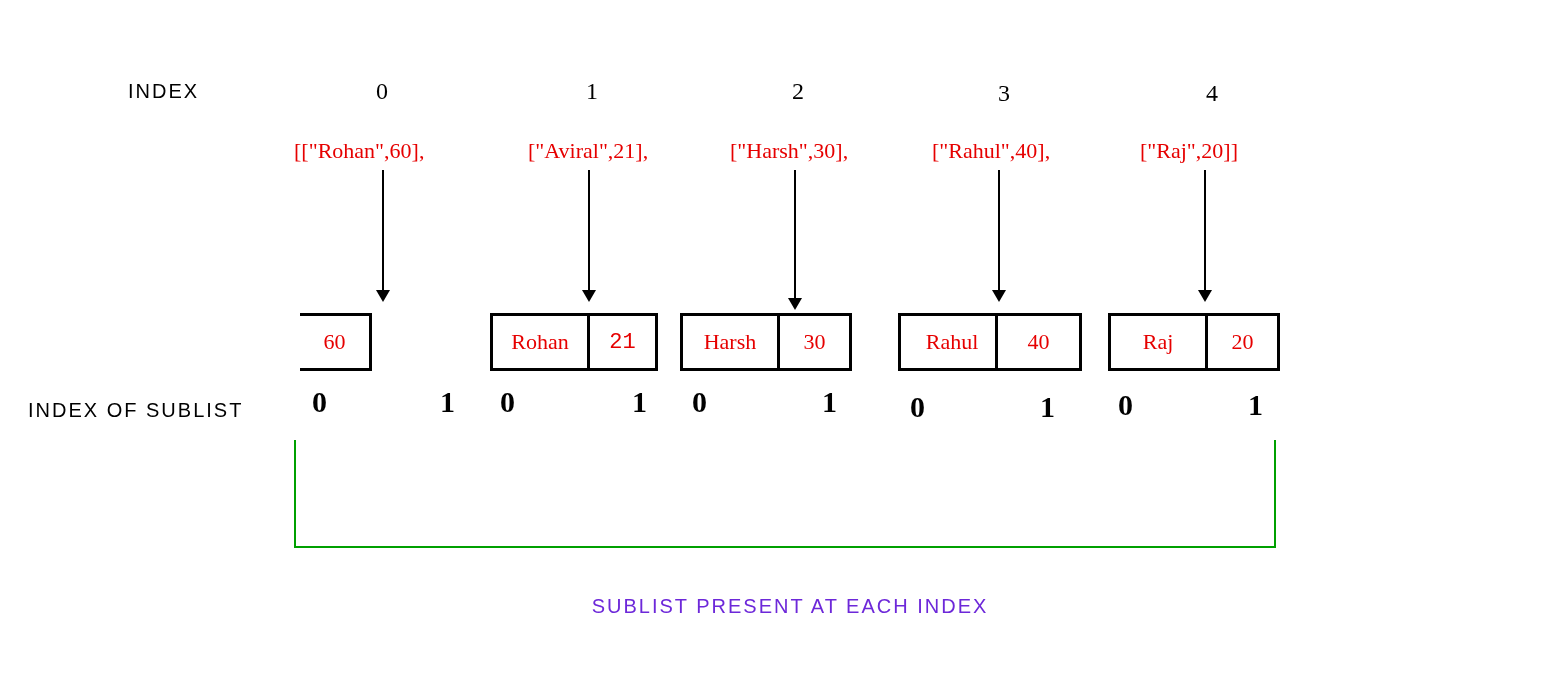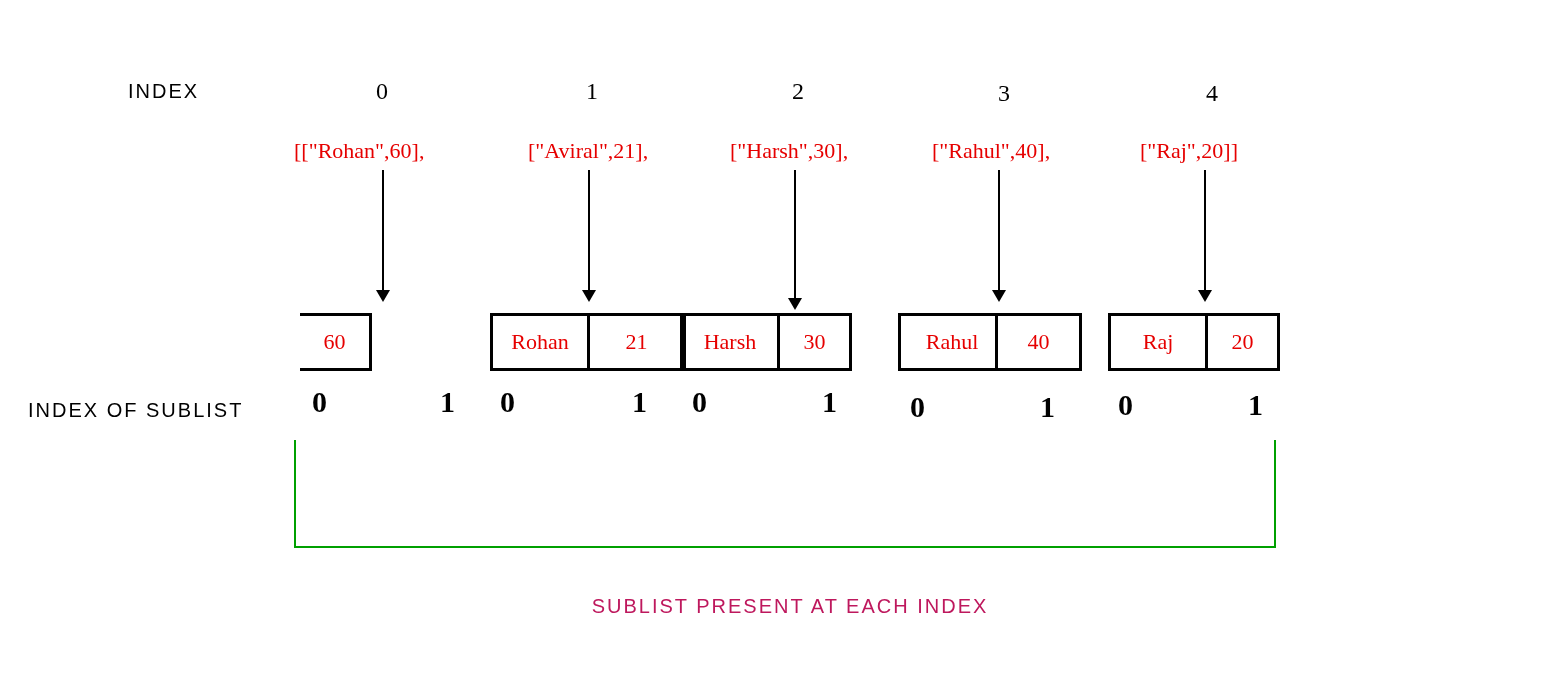--- a/index.html
+++ b/index.html
@@ -76,21 +76,21 @@
   .bracket {
     position: absolute;
     border: 2px solid #00a000;
     border-top: none;
   }
   .bottom-caption {
     position: absolute;
     font-family: 'Trebuchet MS', sans-serif;
     letter-spacing: 2px;
     font-size: 20px;
-    color: #be185d;
+    color: #6d28d9;
     text-align: center;
   }
 </style>
 </head>
 <body>
 
 <div class="label-top-left" style="left:128px; top:80px;">INDEX</div>
 
 <div class="index-label" style="left:376px; top:78px;">0</div>
 <div class="code-text" style="left:294px; top:138px;">[["Rohan",60],</div>
@@ -99,21 +99,21 @@
   <div class="box-cell" style="width:72px; border-left:none;">60</div>
 </div>
 <div class="sub-index" style="left:312px; top:385px;">0</div>
 <div class="sub-index" style="left:440px; top:385px;">1</div>
 
 <div class="index-label" style="left:586px; top:78px;">1</div>
 <div class="code-text" style="left:528px; top:138px;">["Aviral",21],</div>
 <div class="arrow" style="left:588px; top:170px; height:130px;"></div>
 <div class="box-pair" style="left:490px; top:313px;">
   <div class="box-cell" style="width:100px;">Rohan</div>
-  <div class="box-cell" style="width:96px; border-left:none;">21</div>
+  <div class="box-cell" style="width:68px; border-left:none;font-family:Liberation Mono, monospace;">21</div>
 </div>
 <div class="sub-index" style="left:500px; top:385px;">0</div>
 <div class="sub-index" style="left:632px; top:385px;">1</div>
 
 <div class="index-label" style="left:792px; top:78px;">2</div>
 <div class="code-text" style="left:730px; top:138px;">["Harsh",30],</div>
 <div class="arrow" style="left:794px; top:170px; height:138px;"></div>
 <div class="box-pair" style="left:680px; top:313px;">
   <div class="box-cell" style="width:100px;">Harsh</div>
   <div class="box-cell" style="width:72px; border-left:none;">30</div>

